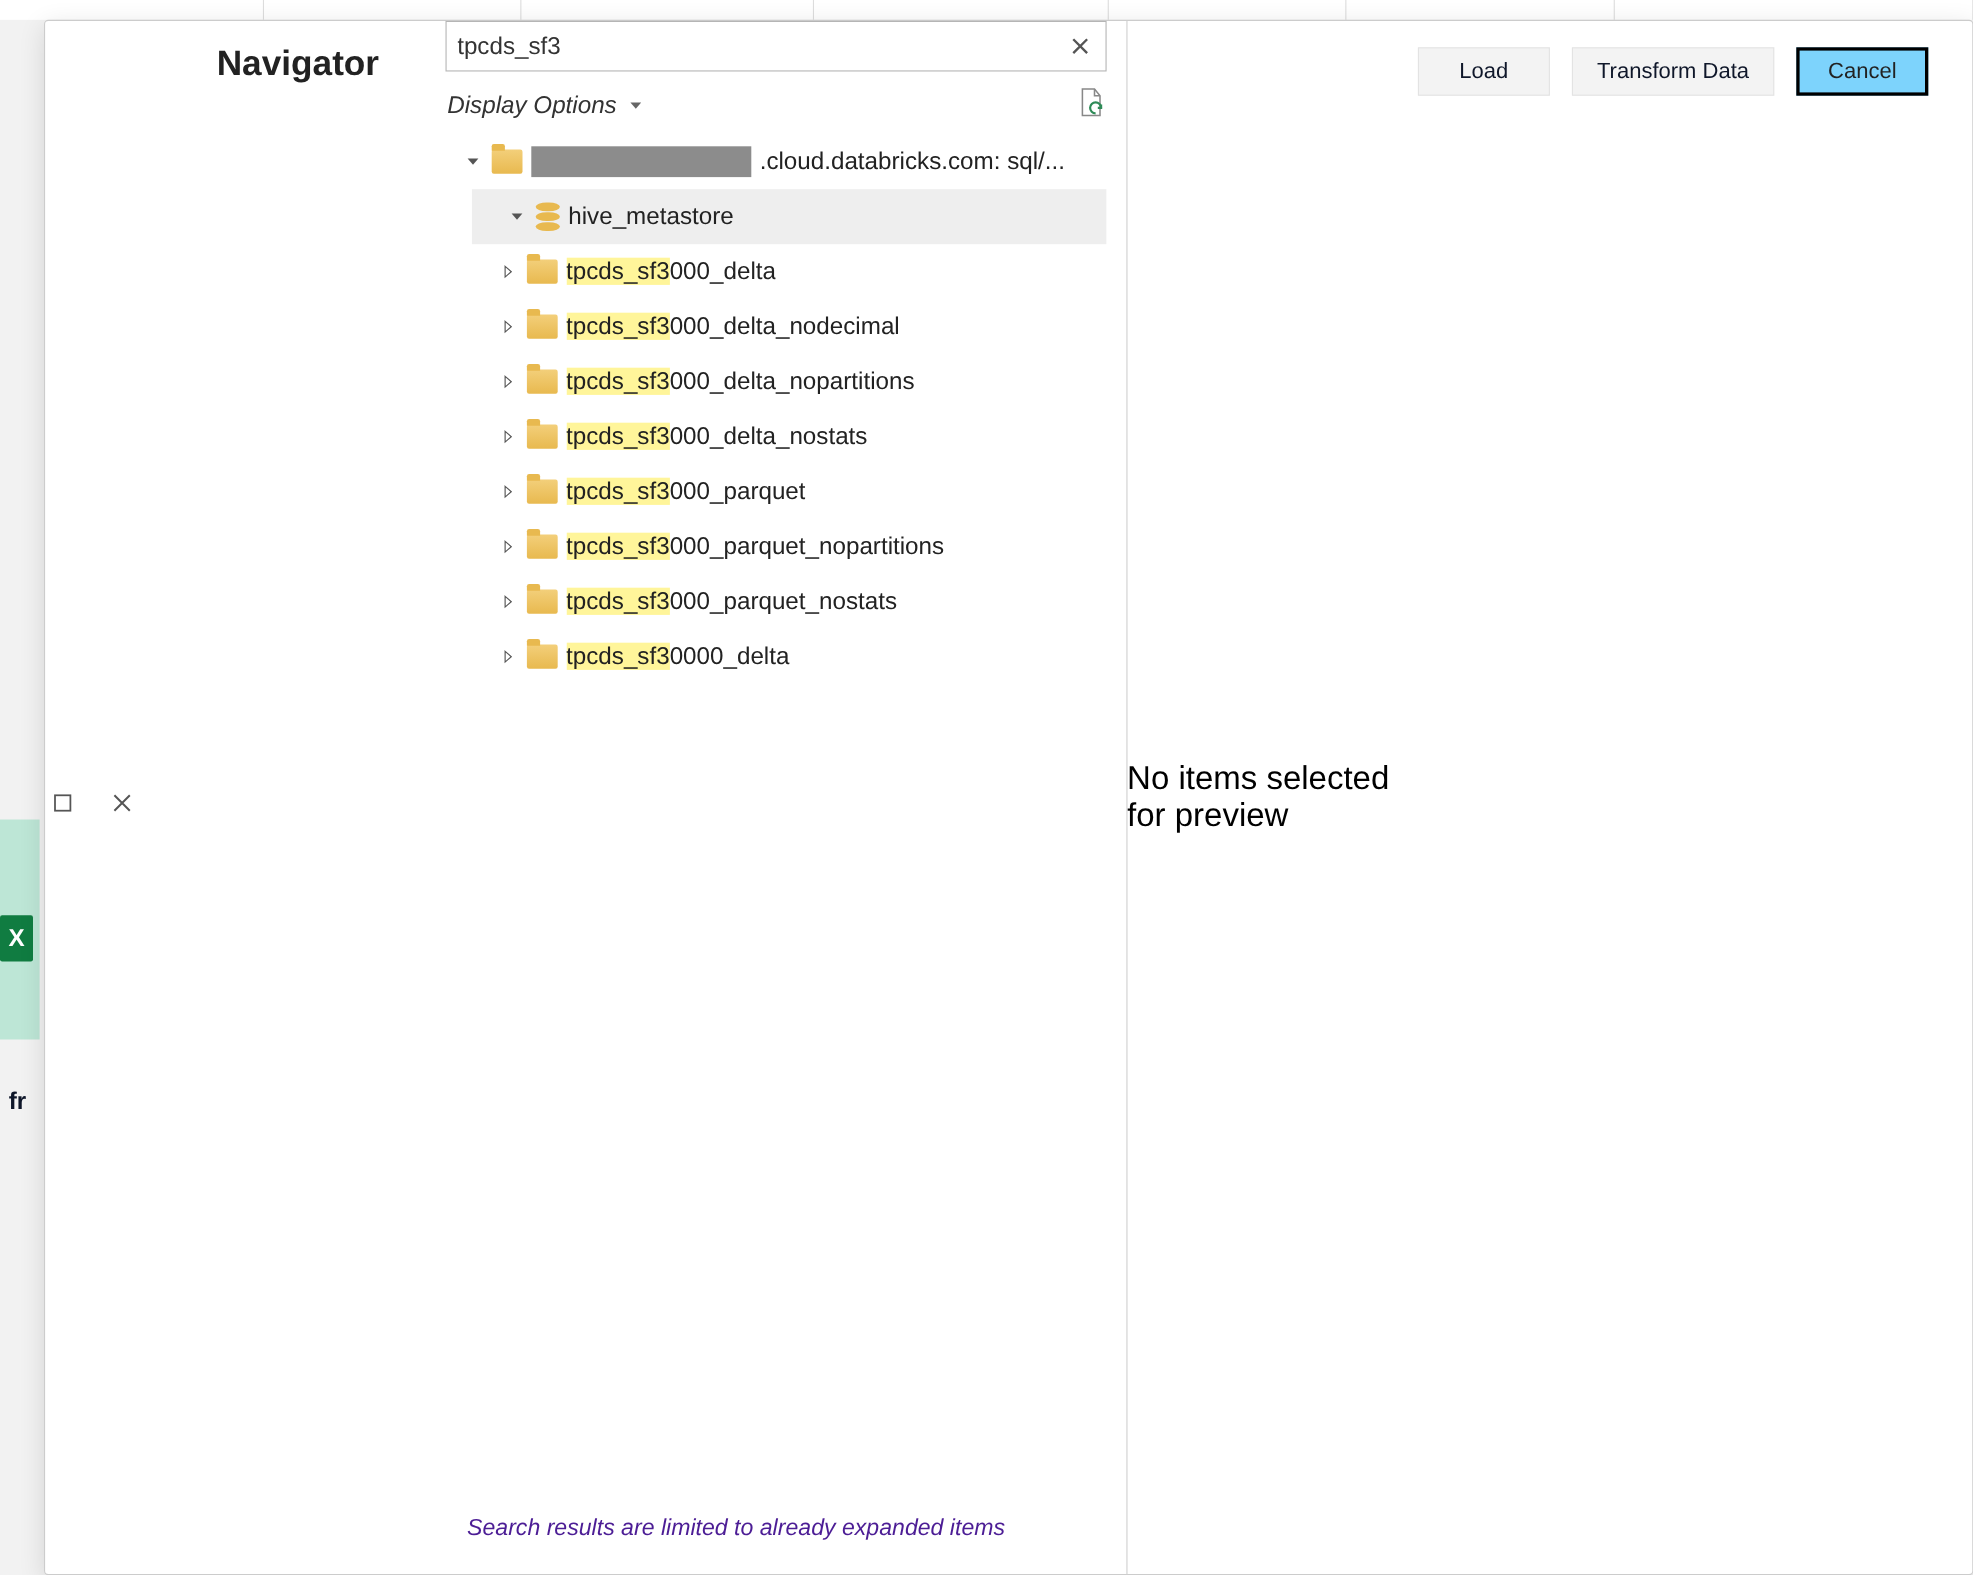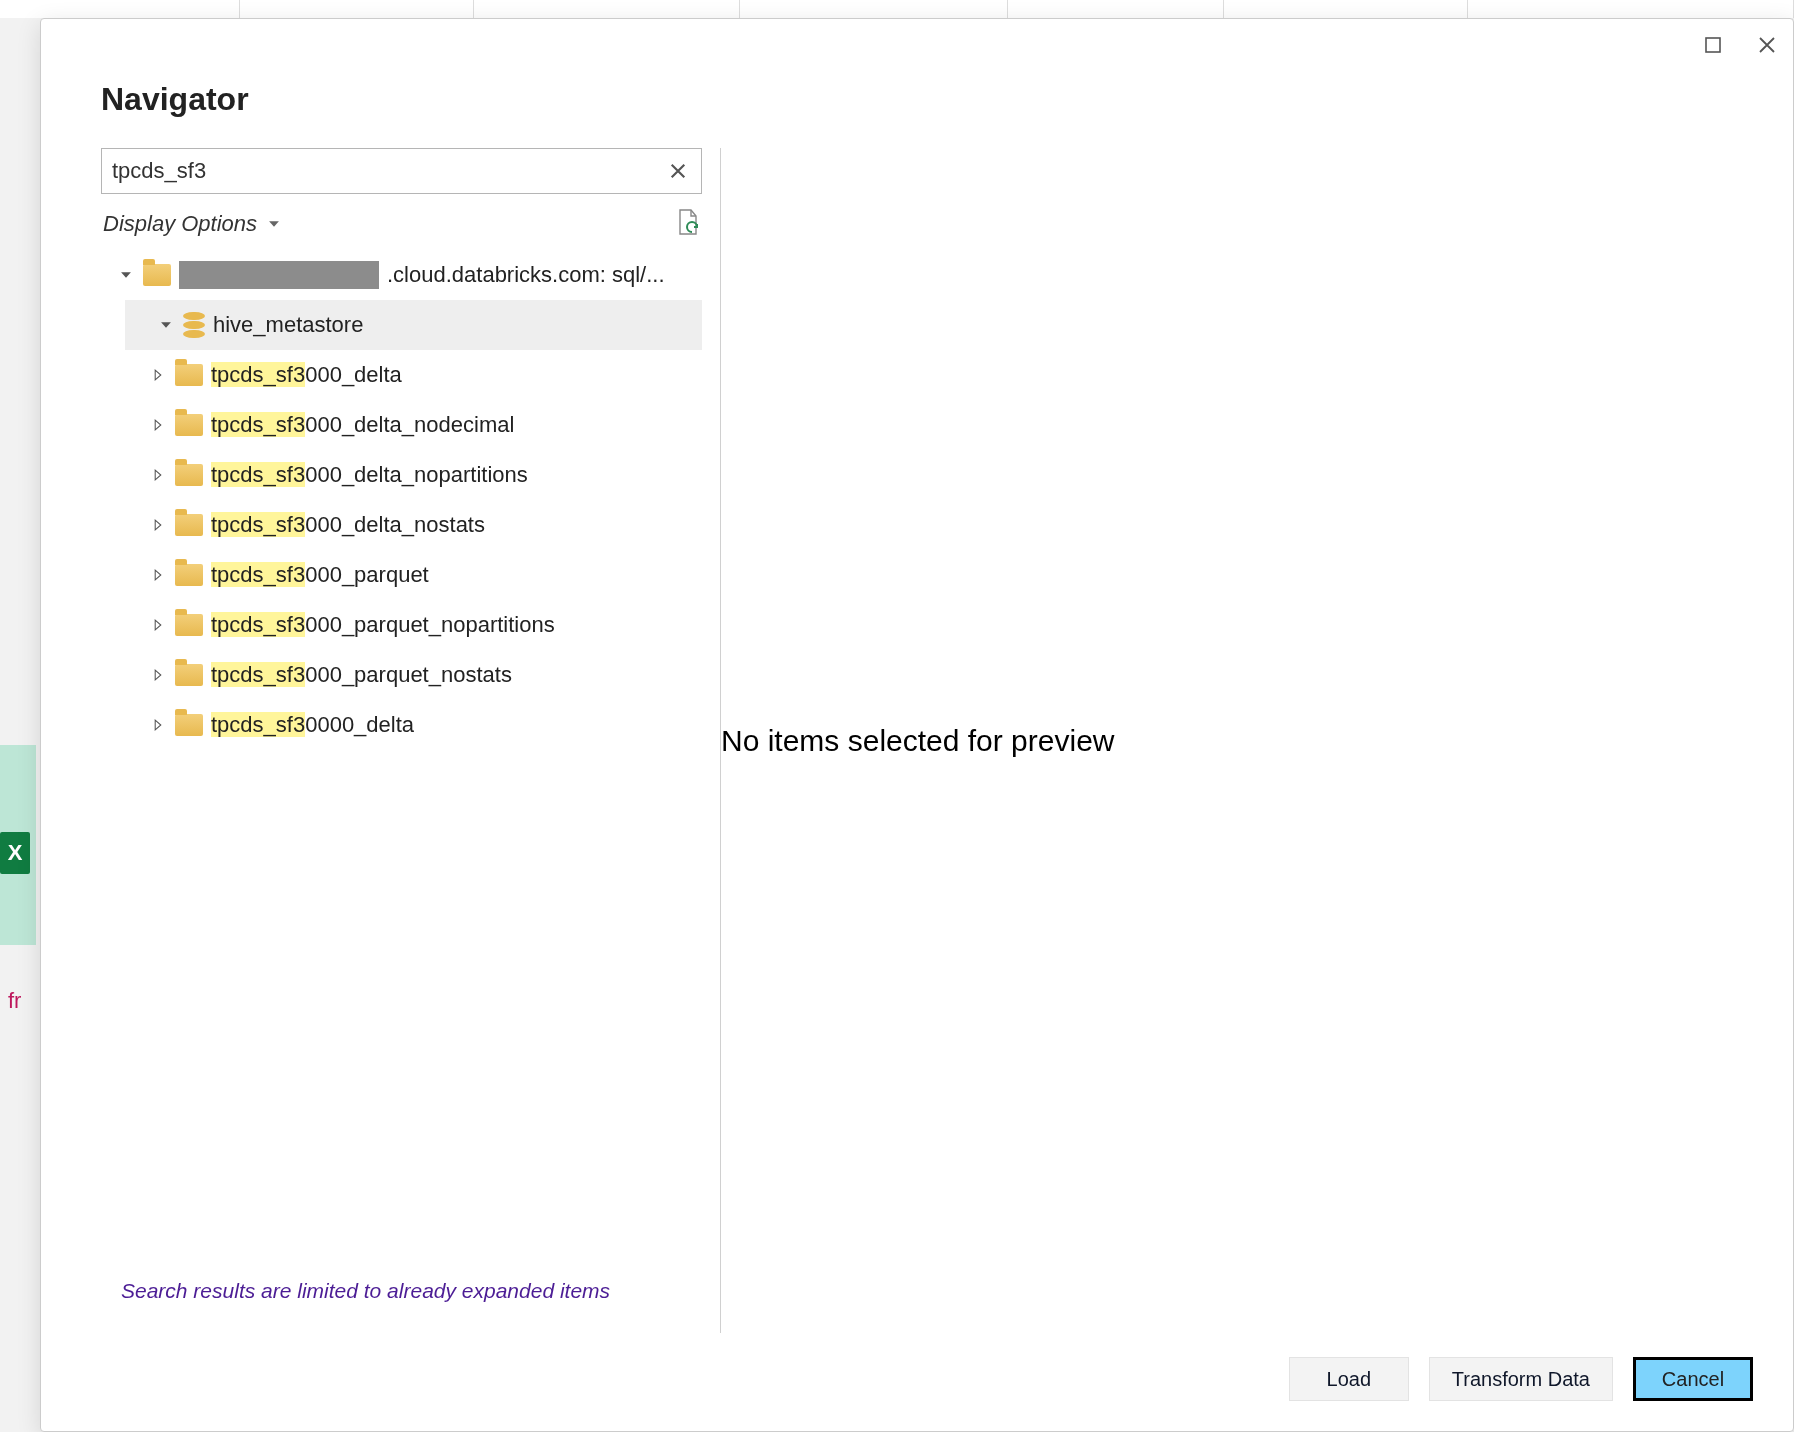--- a/index.html
+++ b/index.html
@@ -38,32 +38,32 @@
     font-size: 22px;
     display: flex;
     align-items: center;
     justify-content: center;
     border-radius: 2px;
   }
   .bg-fr {
     position: absolute;
     left: 8px; top: 988px;
     font-size: 22px;
-    color: #be185d;
+    color: #0f172a;
+    font-weight: bold;
   }
   .dialog {
     position: absolute;
     top: 18px; left: 40px;
     width: 1754px; height: 1414px;
     background: #fff;
     border: 1px solid #ccc;
     border-radius: 4px;
     box-shadow: 0 6px 24px rgba(0,0,0,0.12);
     display: flex;
-    flex-direction: column;
   }
   .title-area {
     display: flex; align-items: center;
     padding: 10px 10px 0 0;
     justify-content: flex-end;
     gap: 22px;
   }
   .win-btn {
     width: 32px; height: 32px;
     display: flex; align-items: center; justify-content: center;

